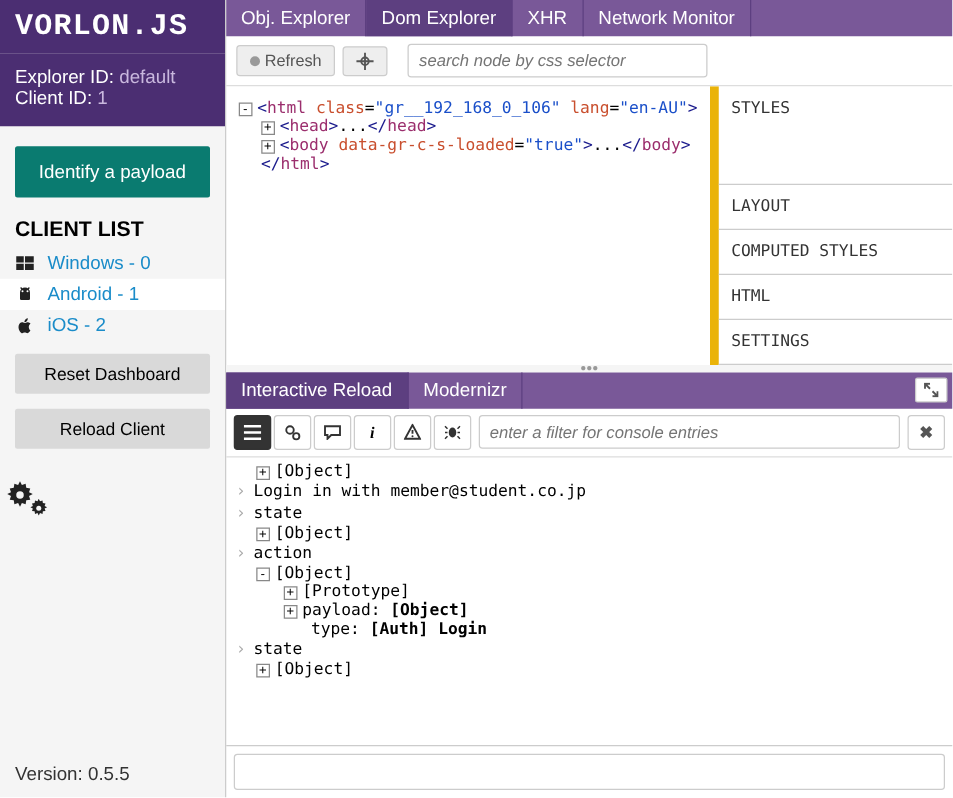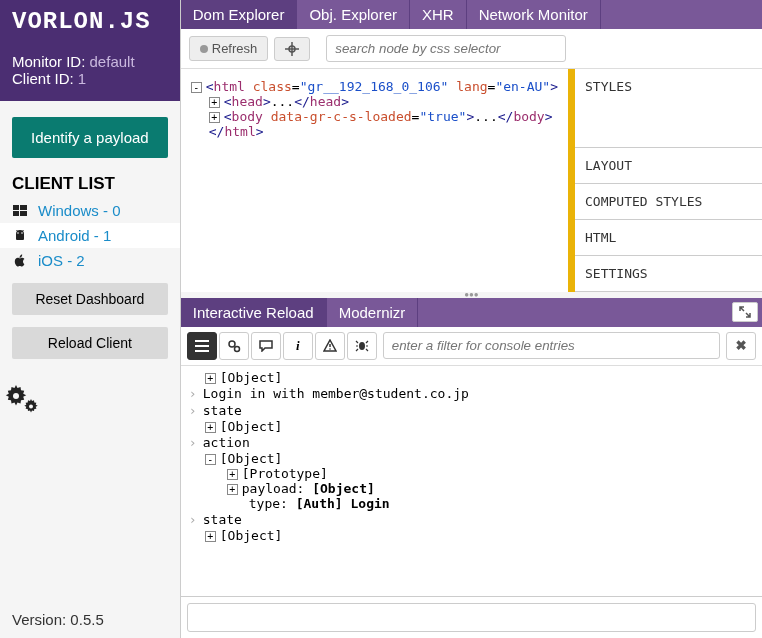--- a/index.html
+++ b/index.html
@@ -72,21 +72,21 @@
 .console-input { width: 100%; border: 1px solid #ccc; border-radius: 3px; padding: 6px 8px; }
 
 svg { display: block; }
 </style>
 </head>
 <body>
 
 <div class="sidebar">
   <div class="logo">VORLON.JS</div>
   <div class="session-info">
-    <div><span class="label">Monitor ID:</span> <span class="val">default</span></div>
+    <div><span class="label">Explorer ID:</span> <span class="val">default</span></div>
     <div><span class="label">Client ID:</span> <span class="val">1</span></div>
   </div>
   <button class="identify-btn">Identify a payload</button>
   <div class="client-list-hdr">CLIENT LIST</div>
 
   <div class="client-item">
     <span class="os-icon">
         <svg width="16" height="16" viewBox="0 0 16 16">
           <rect x="1" y="2" width="6" height="5" fill="#222"></rect>
           <rect x="8" y="2" width="7" height="5" fill="#222"></rect>
@@ -129,22 +129,22 @@
           <circle cx="31" cy="25.5" r="2" fill="#f5f5f5"></circle>
         </g>
       </svg>
   </div>
 
   <div class="version">Version: 0.5.5</div>
 </div>
 
 <div class="main">
   <div class="tabs-top">
+    <div class="tab">Obj. Explorer</div>
     <div class="tab active">Dom Explorer</div>
-    <div class="tab">Obj. Explorer</div>
     <div class="tab">XHR</div>
     <div class="tab">Network Monitor</div>
   </div>
 
   <div class="toolbar">
     <button class="tb-btn">
         <span class="dot"></span>
         <span>Refresh</span>
       </button>
     <button class="tb-btn">

